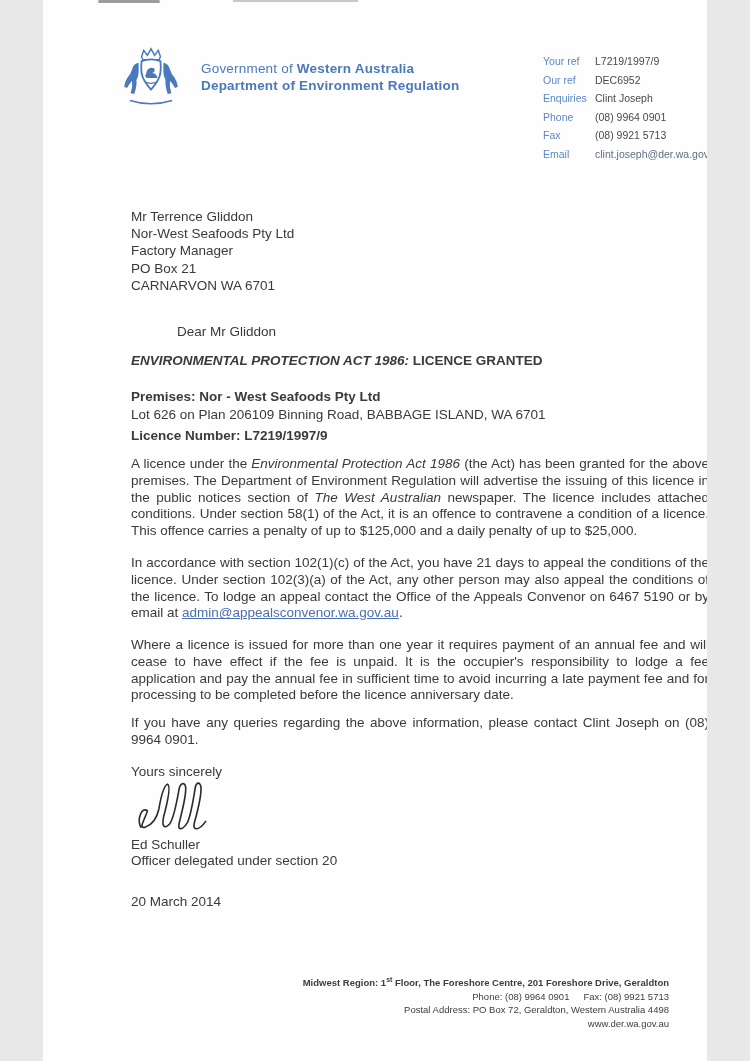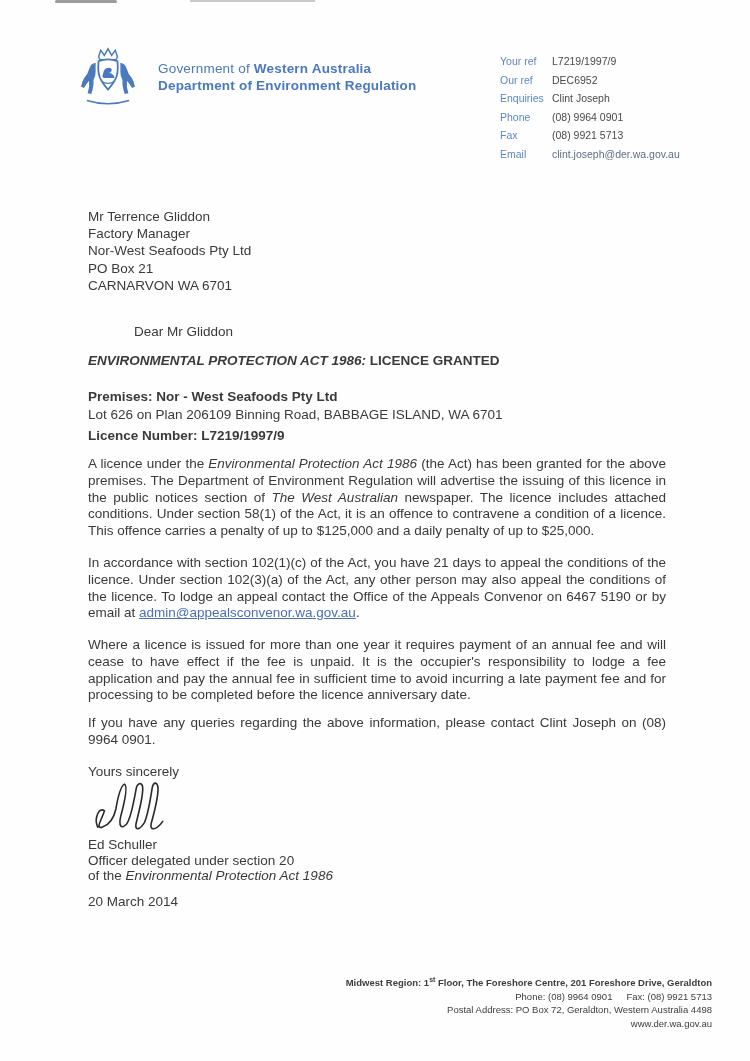--- a/index.html
+++ b/index.html
@@ -1,19 +1,19 @@
 <!DOCTYPE html>
 <html><head>
 <meta charset="utf-8">
 <style>
   * { margin:0; padding:0; box-sizing:border-box; }
   html,body { background:#e8e8e8; }
   .page {
     position:relative;
-    width:750px; height:1061px;
+    width:664px; height:1061px;
     margin:0 auto;
     background:#fefefe;
     font-family:"Liberation Sans", sans-serif;
     color:#3a3a3a;
     overflow:hidden;
   }
   
   .smudge-1 { position:absolute; top:0; left:55; left:55px; width:62px; height:3px; background:#4a4a4a; opacity:.55; border-radius:2px; }
   .smudge-2 { position:absolute; top:0; left:190px; width:125px; height:2px; background:#8a8a8a; opacity:.45; }
 
@@ -115,22 +115,22 @@
       <span class="val">(08) 9921 5713</span>
     </div>
     <div class="row">
       <span class="lbl">Email</span>
       <span class="val mail">clint.joseph@der.wa.gov.au</span>
     </div>
   </div>
 
   <div class="blk recipient">
     <div>Mr Terrence Gliddon</div>
+    <div>Nor-West Seafoods Pty Ltd</div>
     <div>Factory Manager</div>
-    <div>Nor-West Seafoods Pty Ltd</div>
     <div>PO Box 21</div>
     <div>CARNARVON  WA  6701</div>
   </div>
 
   <div class="blk salutation">Dear Mr Gliddon</div>
 
   <div class="blk subject">
     <span class="act">ENVIRONMENTAL PROTECTION ACT 1986:</span><span>  LICENCE GRANTED</span>
   </div>
 
@@ -158,21 +158,20 @@
     <path d="M6 50 C 2 42, 7 28, 13 33 C 10 43, 3 52, 11 50 C 19 47, 23 40, 25 31
              C 27 19, 30 7, 34 5 C 38 7, 34 24, 30 39 C 28 48, 30 53, 36 47
              C 40 42, 43 28, 46 11 C 47 4, 52 2, 53 8 C 54 18, 48 37, 46 47
              C 45 54, 50 53, 55 45 C 58 38, 61 22, 63 9 C 64 3, 68 2, 69 8
              C 70 17, 65 35, 62 46 C 60 54, 67 54, 74 44" stroke="#2b2b2b" fill="none" stroke-width="1.7" stroke-linecap="round"></path>
   </svg>
 
   <div class="blk signoff">
     <div>Ed Schuller</div>
     <div>Officer delegated under section 20</div>
-    <div><span>of the </span><span class="em">Environmental Protection Act 1986</span></div>
   </div>
 
   <div class="blk date-line">20 March 2014</div>
 
   <div class="footer">
     <div>
       <span class="bold">Midwest Region:</span><span class="bold"> 1</span><sup class="bold">st</sup><span class="bold"> Floor, The Foreshore Centre, 201 Foreshore Drive, Geraldton</span>
     </div>
     <div>
       <span>Phone: (08) 9964 0901</span><span class="fax">Fax: (08) 9921 5713</span>

